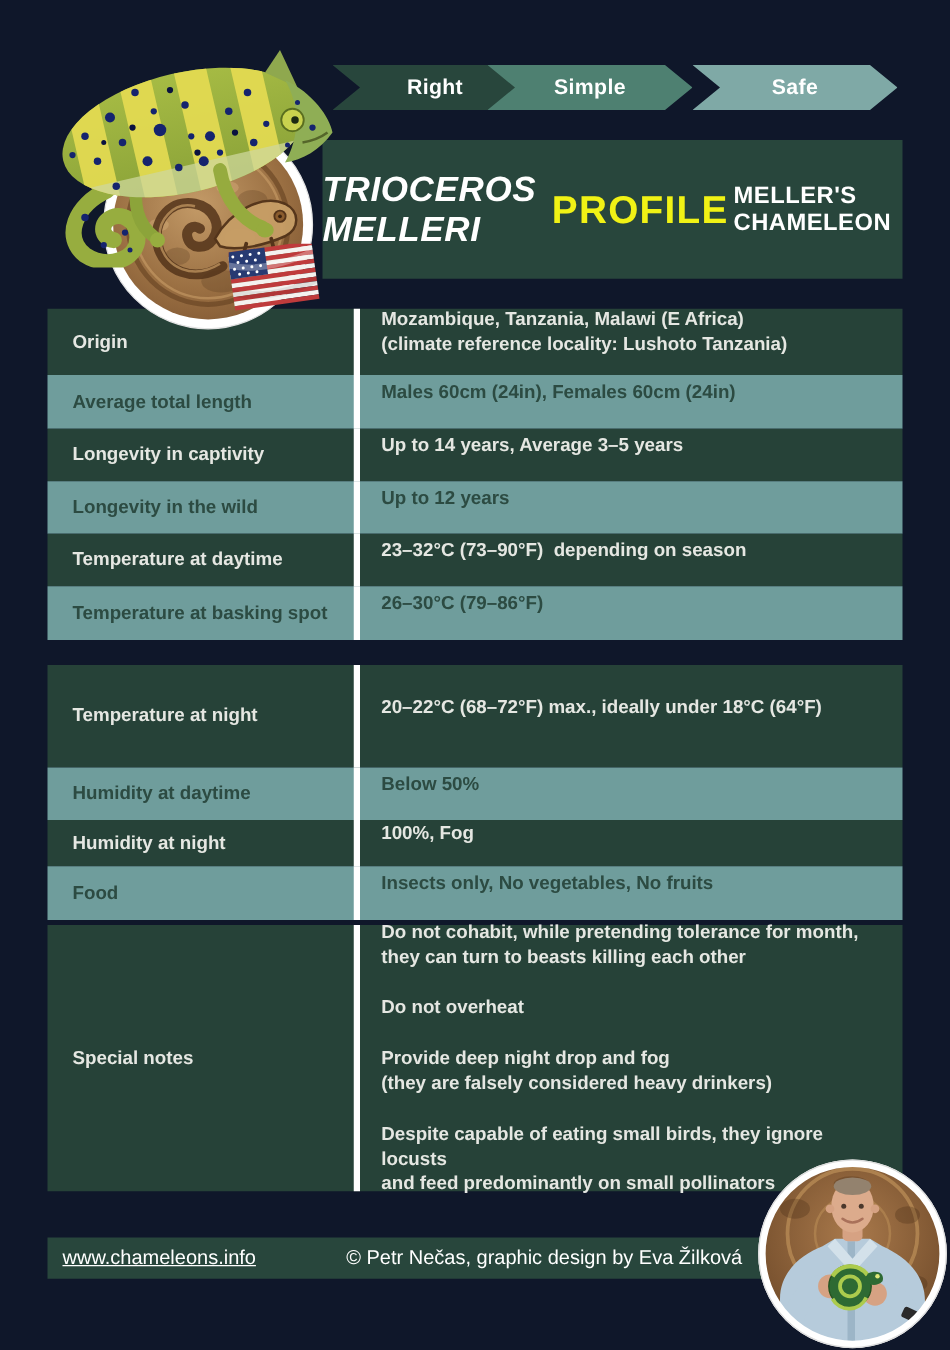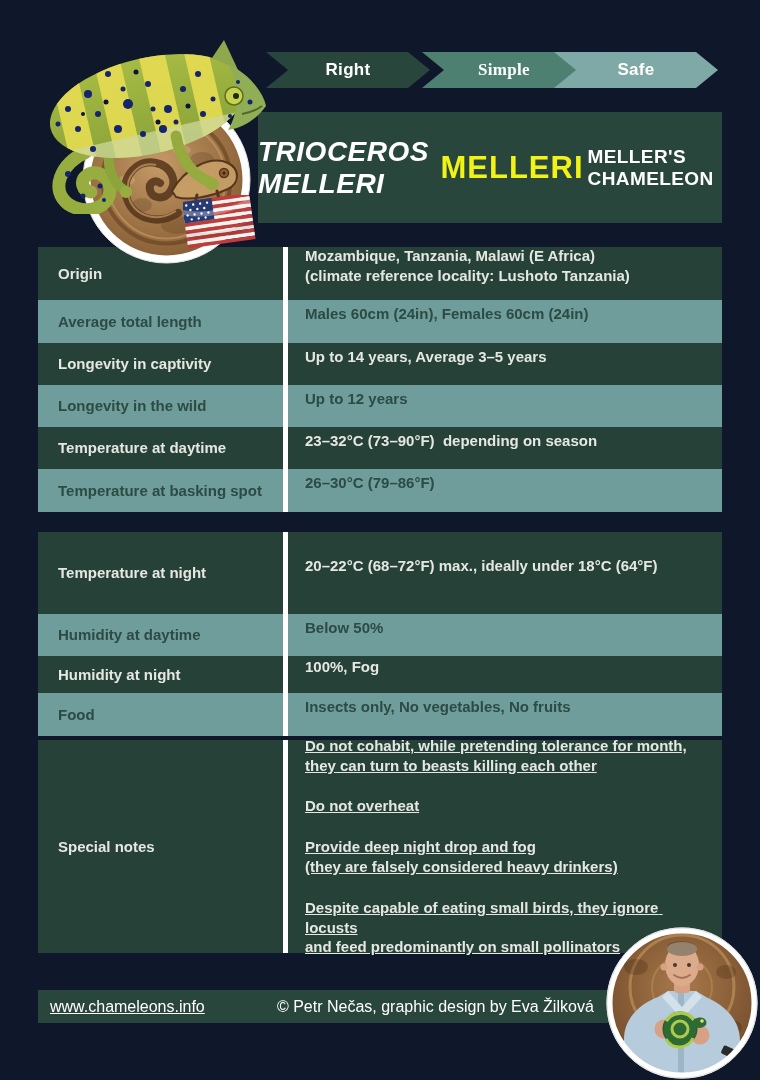--- a/index.html
+++ b/index.html
@@ -10,42 +10,42 @@
   *{box-sizing:border-box;margin:0;padding:0;}
   body{background:#fff;font-family:"Liberation Sans",sans-serif;}
   .page{position:relative;width:760px;height:1080px;background:#0f172a;overflow:hidden;}
 
   
   .chev{position:absolute;top:52px;height:36px;width:164px;
     clip-path:polygon(0 0,142px 0,100% 50%,142px 100%,0 100%,22px 50%);
     display:flex;align-items:center;justify-content:center;
     color:#fff;font-weight:bold;font-size:17px;letter-spacing:.3px;z-index:5;}
   .chev.c1{left:266px;background:var(--dark-green);}
-  .chev.c2{left:422px;background:var(--chevron-mid);font-family:Liberation Serif, serif;}
+  .chev.c2{left:390px;background:var(--chevron-mid);}
   .chev.c3{left:554px;background:var(--chevron-light);}
 
   
   .title-block{position:absolute;left:258px;top:112px;width:464px;height:111px;
     background:var(--dark-green);display:flex;align-items:center;
     justify-content:center;gap:4px;z-index:10;}
   .species{color:#fff;font-weight:bold;font-style:italic;font-size:28px;letter-spacing:.5px;}
   .profile{color:var(--accent-yellow);font-weight:bold;font-size:31px;letter-spacing:1px;}
   .common{color:#fff;font-weight:bold;font-size:19px;letter-spacing:.4px;}
 
   
   .table{position:absolute;left:38px;top:247px;width:684px;z-index:20;}
   .row{display:flex;align-items:stretch;}
   .row.dark{background:var(--dark-row);color:var(--dark-row-text);}
   .row.light{background:var(--light-row);color:var(--light-row-text);}
   .cell{display:flex;align-items:center;font-weight:bold;font-size:15px;line-height:1.32;}
   .label{width:245px;padding-left:20px;flex:none;}
   .divider{width:5px;flex:none;background:#fff;}
   .value{flex:1;padding:6px 10px 21px 17px;white-space:pre-wrap;}
   .value.notes{flex-direction:column;align-items:flex-start;justify-content:center;gap:21px;padding-top:12px;padding-bottom:12px;}
-  .value.notes p{white-space:pre-wrap;text-decoration:underline;}
+  .value.notes p{white-space:pre-wrap;}
 
   
   .footer{position:absolute;left:38px;top:990px;width:684px;height:33px;
     background:var(--dark-green);display:flex;align-items:center;z-index:30;color:#fff;}
   .site-link{color:#fff;font-size:16px;text-decoration:underline;margin-left:12px;cursor:pointer;text-align:right;}
   .credit{flex:1;text-align:center;font-size:16px;padding-right:56px;}
 
   
   .chameleon-art{position:absolute;left:-2px;top:14px;z-index:40;}
   .medallion-art{position:absolute;left:82px;top:95px;z-index:35;}
@@ -62,21 +62,21 @@
     </div>
   <div class="chev c2">
       <span>Simple</span>
     </div>
   <div class="chev c3">
       <span>Safe</span>
     </div>
 
   <div class="title-block">
     <div class="species">TRIOCEROS MELLERI</div>
-    <div class="profile">MELLERI</div>
+    <div class="profile">PROFILE</div>
     <div class="common">MELLER'S CHAMELEON</div>
   </div>
 
   <svg class="chameleon-art" width="282" height="200" viewBox="0 0 282 200">
     <defs>
       <linearGradient id="gBody" x1="0" y1="0" x2="0" y2="1">
         <stop offset="0" stop-color="#a6bb44"></stop>
           <stop offset="1" stop-color="#8aa238"></stop>
       </linearGradient>
       <clipPath id="bodyClip">

